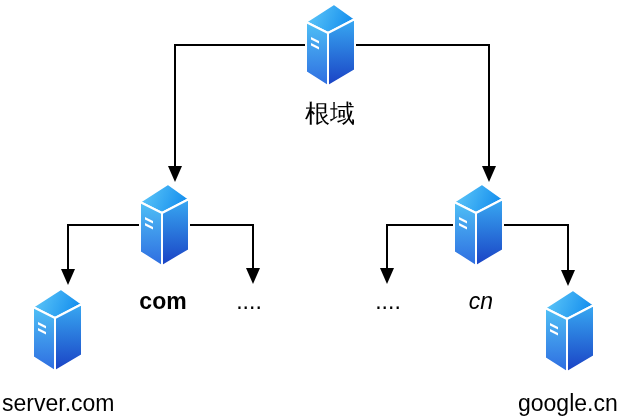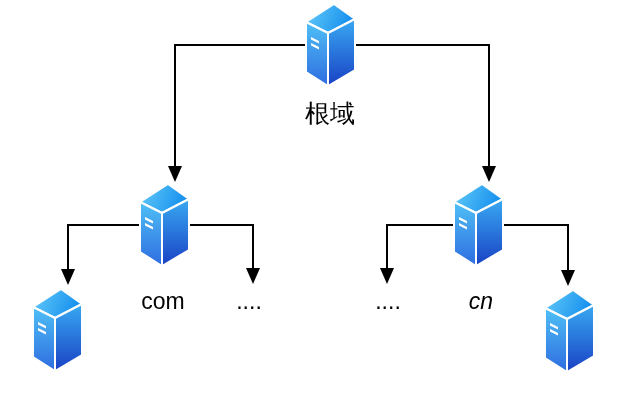--- a/index.html
+++ b/index.html
@@ -31,21 +31,21 @@
     position: absolute;
     z-index: 3;
     font-size: 23px;
     line-height: 1;
     color: #000000;
     text-align: center;
     white-space: nowrap;
   }
   .label-zh { font-size: 25px; }
   .label-root      { left: 280px; top: 101px; width: 100px; }
-  .label-com       { left: 113px; top: 290px; width: 100px; }
+  .label-com       { left: 113px; top: 290px; width: 100px; font-weight: bold; }
   .label-more-left { left: 199px; top: 290px; width: 100px; }
   .label-more-right{ left: 338px; top: 290px; width: 100px; }
   .label-cn        { left: 431px; top: 290px; width: 100px; font-style: italic; }
   .label-leaf-left { left: 2px;   top: 392px; text-align: left; }
   .label-leaf-right{ left: 518px; top: 392px; text-align: left; }
   .defs-holder { position: absolute; width: 0; height: 0; }
 </style>
 </head>
 <body>
 
@@ -111,14 +111,16 @@
   </svg>
   <svg class="server server-right" viewBox="0 0 54 84">
     <use href="#server-shape"></use>
   </svg>
 
   <div class="label label-zh label-root">根域</div>
   <div class="label label-com">com</div>
   <div class="label label-more-left">....</div>
   <div class="label label-more-right">....</div>
   <div class="label label-cn">cn</div>
+  <div class="label label-leaf-left">server.com</div>
+  <div class="label label-leaf-right">google.cn</div>
 
 </div>
 
 </body></html>

